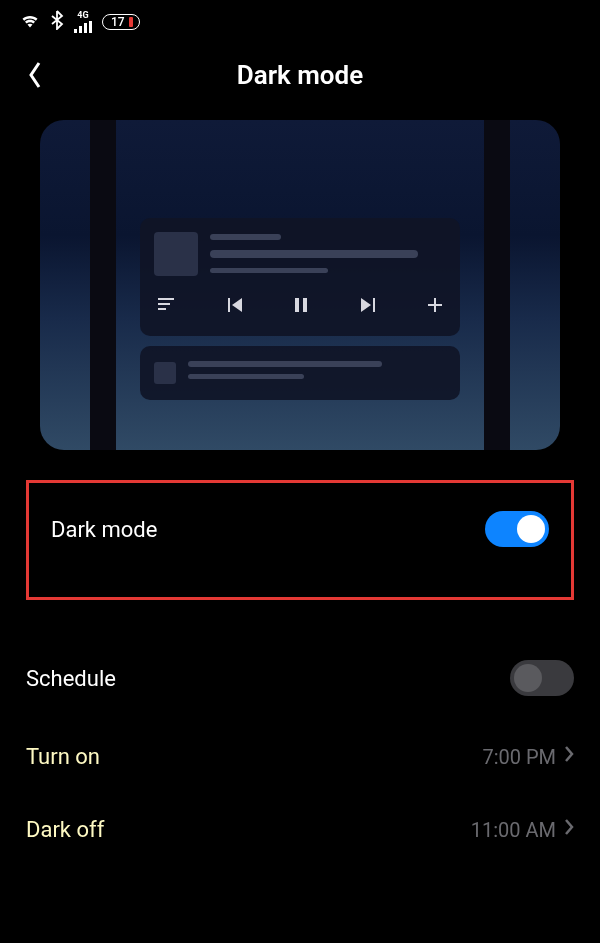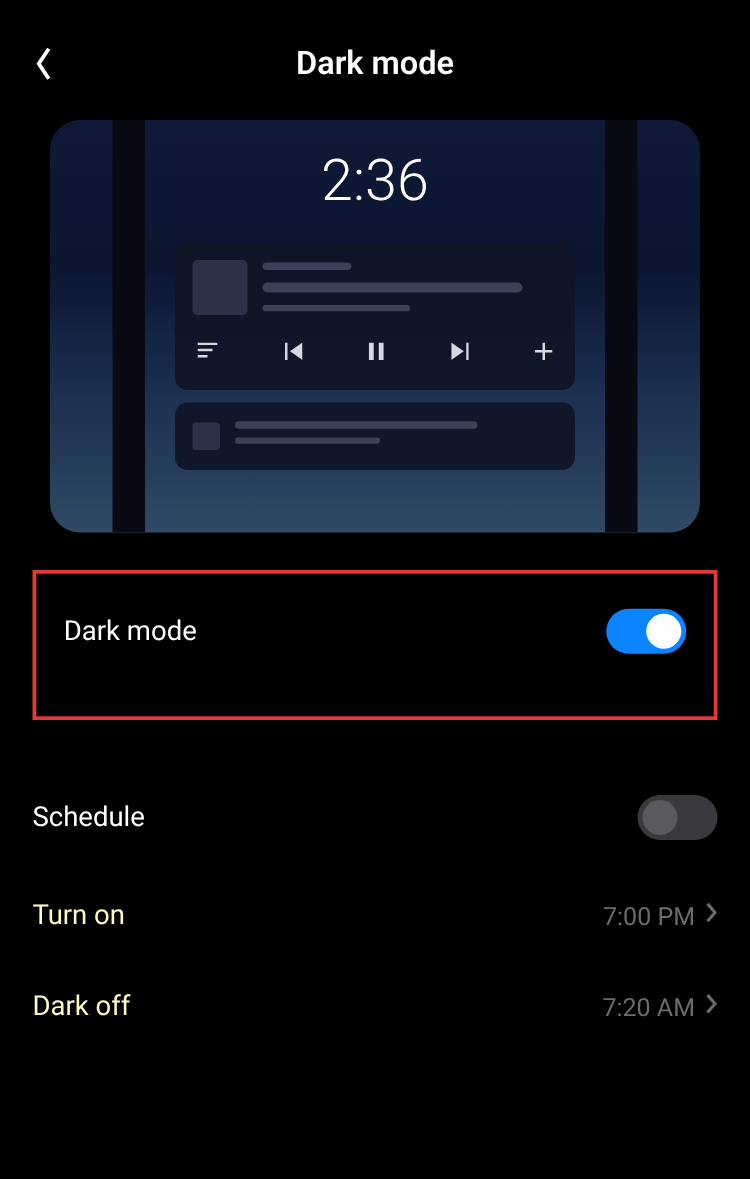--- a/index.html
+++ b/index.html
@@ -180,36 +180,60 @@
     }
     .toggle-on { background: #0d84ff; }
     .toggle-on .thumb { right: 4px; background: #fff; }
     .toggle-off { background: #3a3a3e; }
     .toggle-off .thumb { left: 4px; background: #5a5a5e; }
   </style>
 </head>
 <body>
 
 <div class="status-bar">
+  <div class="status-right">
+    <span>
+      <svg width="20" height="16" viewBox="0 0 24 18" fill="#fff">
+          <path d="M12 18l-3-3.5c1.7-1.5 4.3-1.5 6 0L12 18zm-6-7c3.3-3 8.7-3 12 0l-2 2.3c-2.2-2-5.8-2-8 0L6 11zm-3-3.5c5-4.5 13-4.5 18 0L19 9.8c-3.9-3.5-10.1-3.5-14 0L3 7.5z"></path>
+        </svg>
+    </span>
+    <span>
+      <svg width="14" height="20" viewBox="0 0 12 20" fill="none" stroke="#fff" stroke-width="1.8">
+          <path d="M6 1v18l5-5-10-8m0 8l10-8-5-5"></path>
+        </svg>
+    </span>
+    <span style="display:flex;flex-direction:column;align-items:center;gap:1px">
+      <span class="net-label">4G</span>
+      <svg width="18" height="12" viewBox="0 0 18 12" fill="#fff">
+          <rect x="0" y="8" width="3" height="4"></rect>
+          <rect x="5" y="5" width="3" height="7"></rect>
+          <rect x="10" y="2" width="3" height="10"></rect>
+          <rect x="15" y="0" width="3" height="12"></rect>
+        </svg>
+    </span>
+    <span class="battery-pill">
+      <span>17</span>
+      <span class="battery-end"></span>
+    </span>
+  </div>
 </div>
 
 <div class="title-row">
   <div class="back-btn">
     <svg viewBox="0 0 16 28">
         <polyline points="12,2 4,14 12,26"></polyline>
       </svg>
   </div>
   <div class="page-title">Dark mode</div>
 </div>
 
 <div class="preview-card">
   <div class="preview-inner">
     <div class="side-rail rail-left"></div>
     <div class="side-rail rail-right"></div>
-    <div class="preview-clock">2:36</div>
 
     <div class="media-card">
       <div class="media-top">
         <div class="album-art"></div>
         <div class="track-lines">
           <div class="track-line tl-short"></div>
           <div class="track-line tl-long"></div>
           <div class="track-line tl-med"></div>
         </div>
       </div>
@@ -284,20 +308,20 @@
       <svg viewBox="0 0 10 18">
           <polyline points="2,2 8,9 2,16"></polyline>
         </svg>
     </span>
   </div>
 </div>
 
 <div class="setting-row">
   <span class="setting-label dimmed">Dark off</span>
   <div class="row-right">
-    <span class="time-value">7:20 AM</span>
+    <span class="time-value">11:00 AM</span>
     <span class="chevron-right">
       <svg viewBox="0 0 10 18">
           <polyline points="2,2 8,9 2,16"></polyline>
         </svg>
     </span>
   </div>
 </div>
 
 </body></html>

